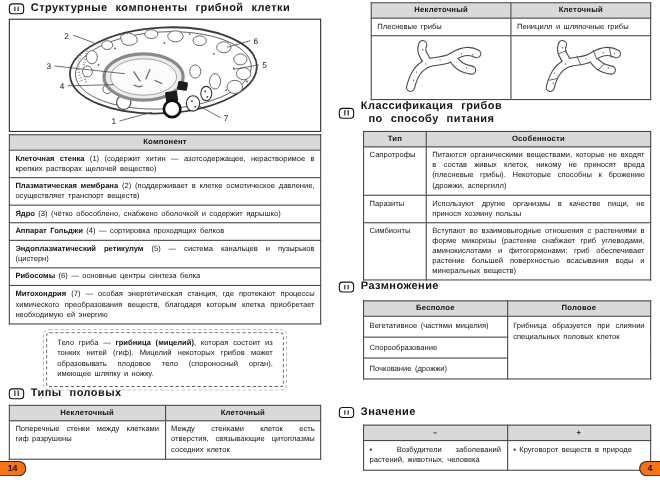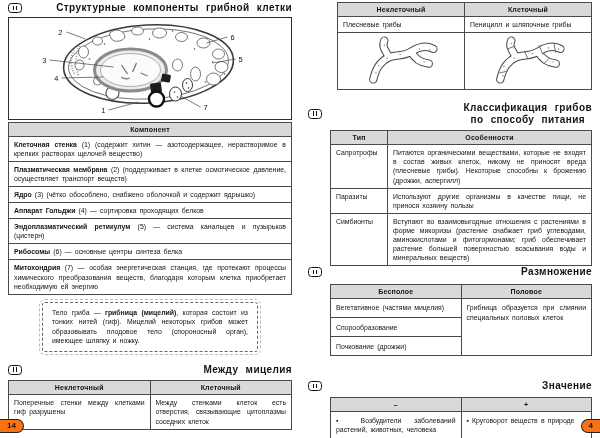--- a/index.html
+++ b/index.html
@@ -2,21 +2,21 @@
 <html><head>
 <meta charset="utf-8">
 <style>
   * { box-sizing: border-box; margin: 0; padding: 0; }
   html,body { width:600px; height:438px; background:#fff; color:#141414;
     font-family:"Liberation Sans", sans-serif; overflow:hidden; }
   .spread { display:flex; width:600px; height:438px; }
   .page { width:300px; height:438px; position:relative; padding:2px 8px 0 8px; }
 
   
-  .sec-heading { display:flex; justify-content:space-between; align-items:center; gap:6px;
+  .sec-heading { display:flex; justify-content:flex-start; align-items:center; gap:6px;
     font-weight:bold; font-size:10px; letter-spacing:.4px; word-spacing:4px; line-height:1.15; }
   .sec-heading .lines { text-align:center; }
   .sec-icon { width:14px; height:10px; border:1.2px solid #111; border-radius:3.5px;
     display:inline-flex; align-items:center; justify-content:center; gap:1.5px; flex:none; }
   .sec-icon i { width:1.6px; height:4.5px; background:#111; display:block; }
 
   
   table { border-collapse:collapse; width:100%; table-layout:fixed; }
   th { background:#d9d9d9; border:1px solid #4a4a4a; font-size:7px; font-weight:bold;
        padding:3px 2px; text-align:center; letter-spacing:.2px; word-spacing:2px; }
@@ -27,21 +27,21 @@
   .diagram-box { border:1px solid #2e2e2e; height:103px; margin-top:3px; background:#fff; }
   .diagram-box svg { width:100%; height:100%; display:block; }
 
   .components { margin-top:2px; }
 
   .note-box { width:216px; margin:7px auto 0; border:1px dashed #666; border-radius:3px;
     outline:1px dashed #bbb; outline-offset:2px; padding:5px 9px; font-size:6.9px;
     line-height:1.38; text-align:justify; word-spacing:1.2px; }
   .note-box .b { font-weight:bold; }
 
-  .mt-head { margin-top:12px; }
+  .mt-head { margin-top:0; }
   .myc-table { margin-top:5px; }
 
   
   .types-table { width:255px; margin:0 0 0 29px; }
   .types-table td.draw { height:56px; text-align:center; padding:2px; }
   .types-table td.draw svg { width:112px; height:50px; }
   .class-table { width:262px; margin:5px 0 0 22px; }
   .class-table col.c1 { width:57px; }
   .repro-table { width:262px; margin:6px 0 0 22px; }
   .repro-table td { text-align:left; padding:4.5px 5px; }
@@ -190,21 +190,21 @@
 
     <div class="note-box">
       <span>Тело гриба — </span><span class="b">грибница (мицелий)</span><span>, которая состоит из тонких нитей (гиф). Мицелий некоторых грибов может образовывать плодовое тело (спороносный орган), имеющее шляпку и ножку.</span>
     </div>
 
     <div class="sec-heading mt-head">
       <span class="sec-icon">
           <i></i>
           <i></i>
         </span>
-      <span>Между мицелия</span>
+      <span>Типы половых</span>
     </div>
 
     <table class="myc-table">
       <tbody>
           <tr>
         <th>Неклеточный</th>
         <th>Клеточный</th>
       </tr>
       <tr>
         <td>Поперечные стенки между клетками гиф разрушены</td>

